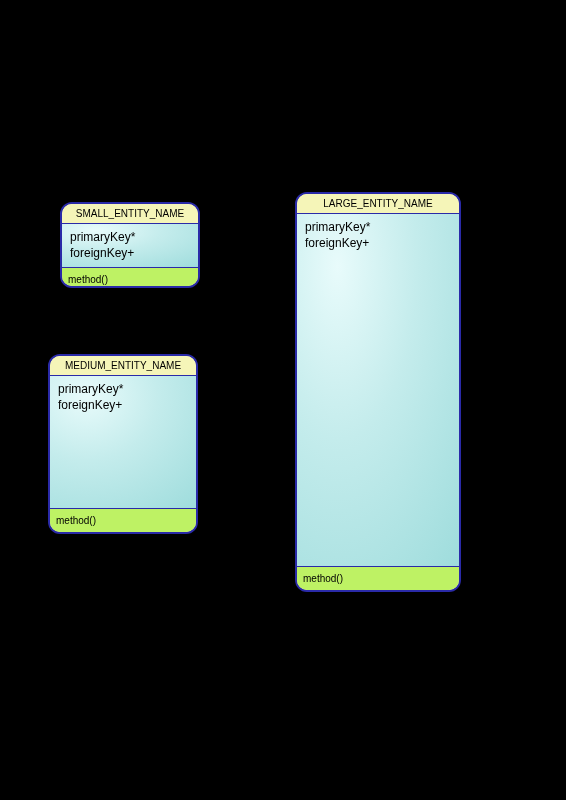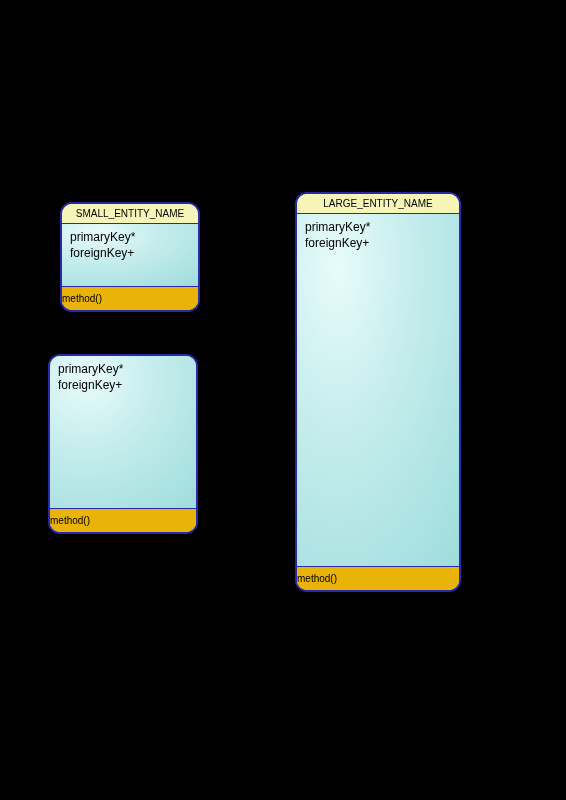--- a/index.html
+++ b/index.html
@@ -30,41 +30,42 @@
   }
   .entity-attrs {
     background: radial-gradient(ellipse 140% 140% at 25% 15%, #e8fbfb 0%, #c4ecec 35%, #8fd6d6 100%);
     padding: 6px 8px;
     flex: 1;
     border-bottom: 1px solid #2a2aa8;
     font-size: 12px;
     line-height: 1.3;
   }
   .entity-methods {
-    background: #eab308;
-    padding: 6px 0;
+    background: #bef264;
+    padding: 6px 6px;
     font-size: 10px;
   }
   .attr-line { display: block; }
 </style>
 </head>
 <body>
 
-<div class="entity" style="left:60px; top:202px; width:140px; height:110px;">
+<div class="entity" style="left:60px; top:202px; width:140px; height:86px;">
   <div class="entity-title">SMALL_ENTITY_NAME</div>
   <div class="entity-attrs">
     <span class="attr-line">primaryKey*</span>
     <span class="attr-line">foreignKey+</span>
   </div>
   <div class="entity-methods">
     <span>method()</span>
   </div>
 </div>
 
 <div class="entity" style="left:48px; top:354px; width:150px; height:180px;">
+  <div class="entity-title">MEDIUM_ENTITY_NAME</div>
   <div class="entity-attrs">
     <span class="attr-line">primaryKey*</span>
     <span class="attr-line">foreignKey+</span>
   </div>
   <div class="entity-methods">
     <span>method()</span>
   </div>
 </div>
 
 <div class="entity" style="left:295px; top:192px; width:166px; height:400px;">

